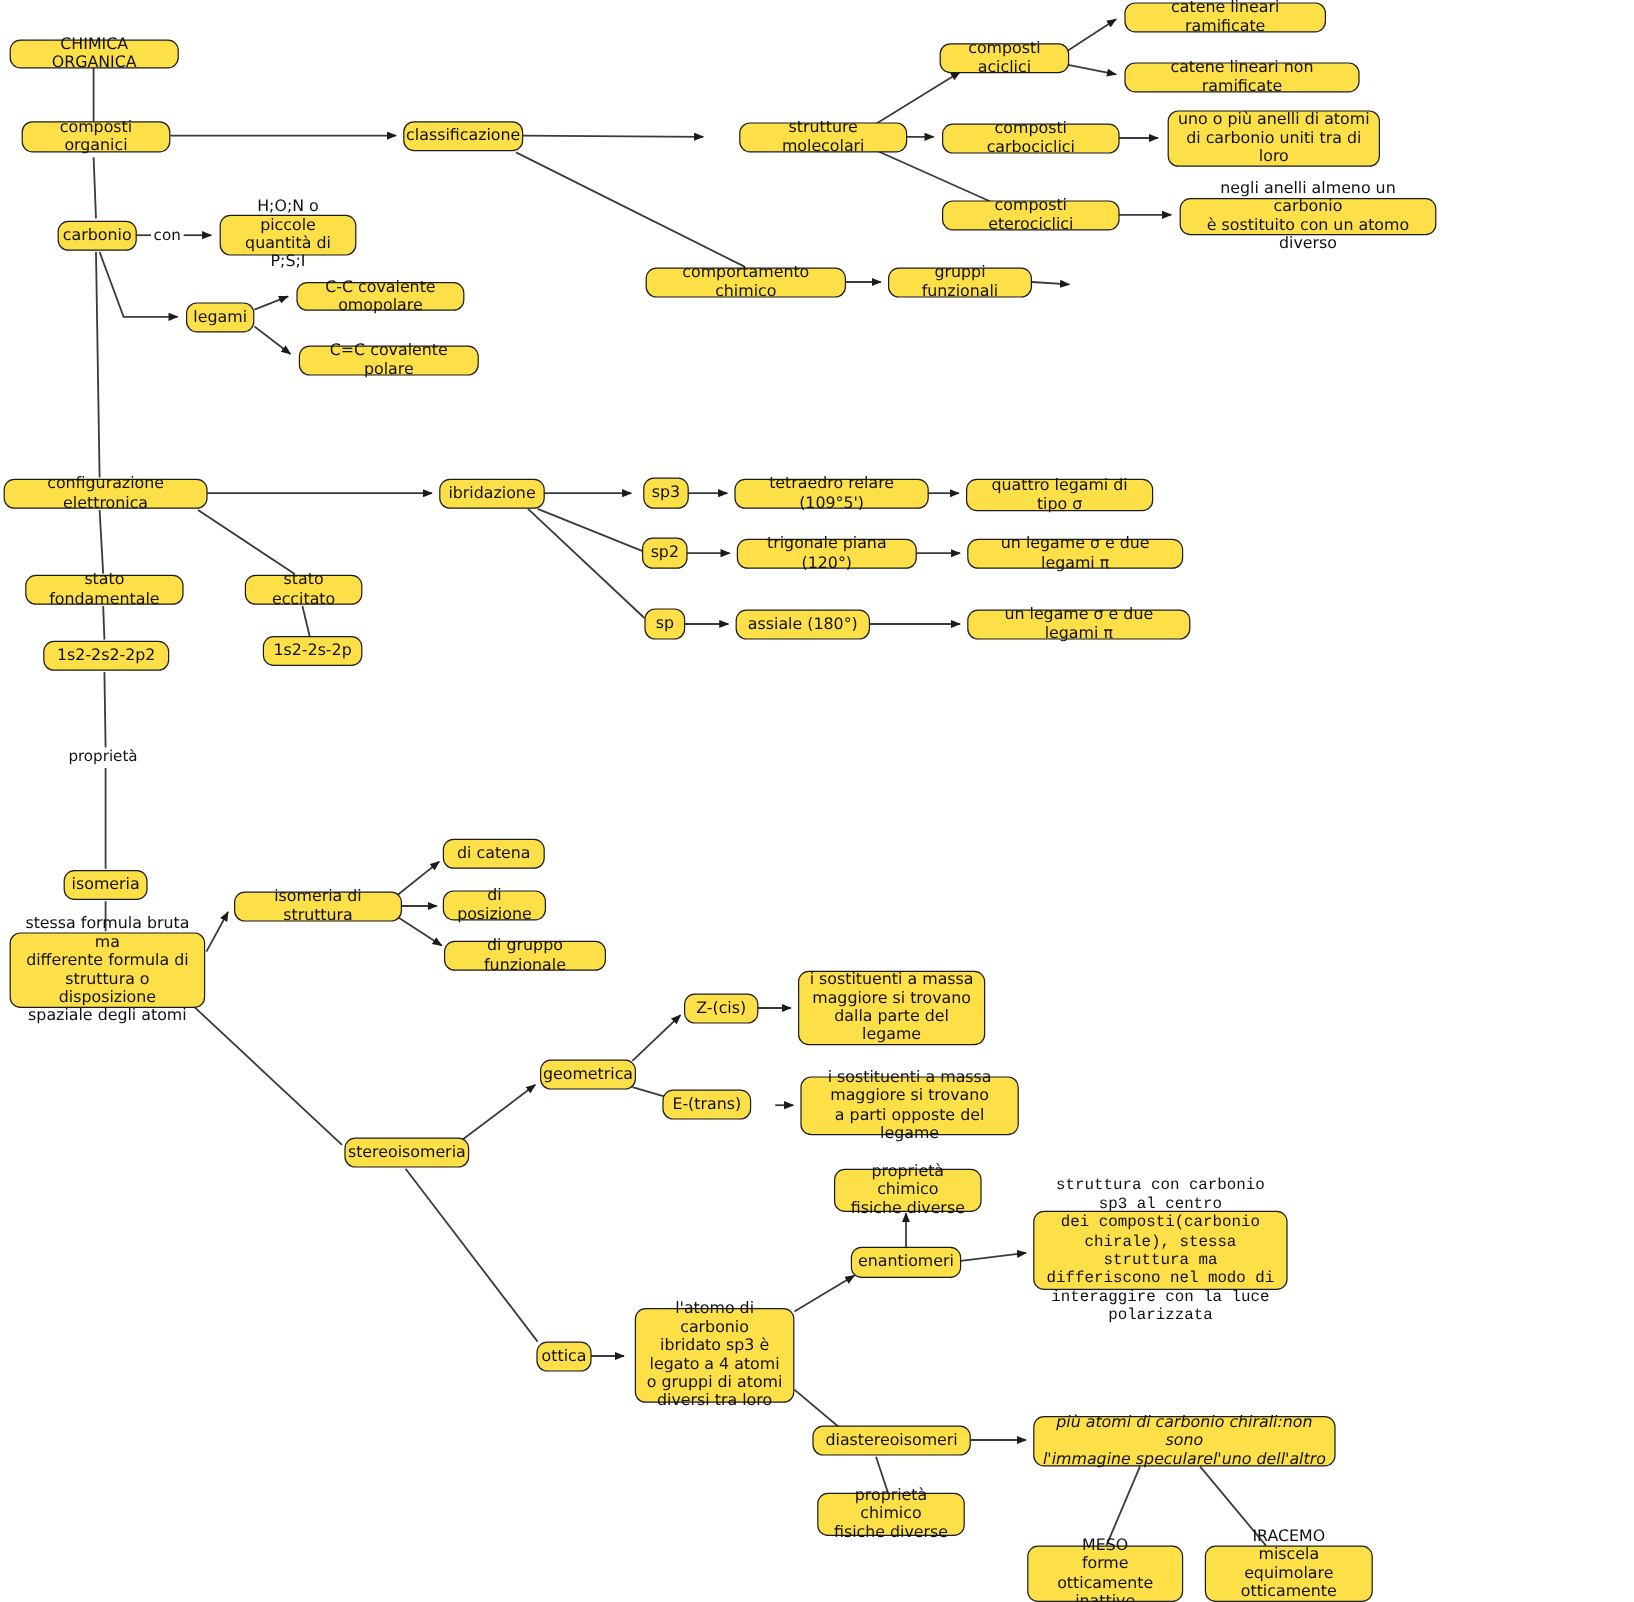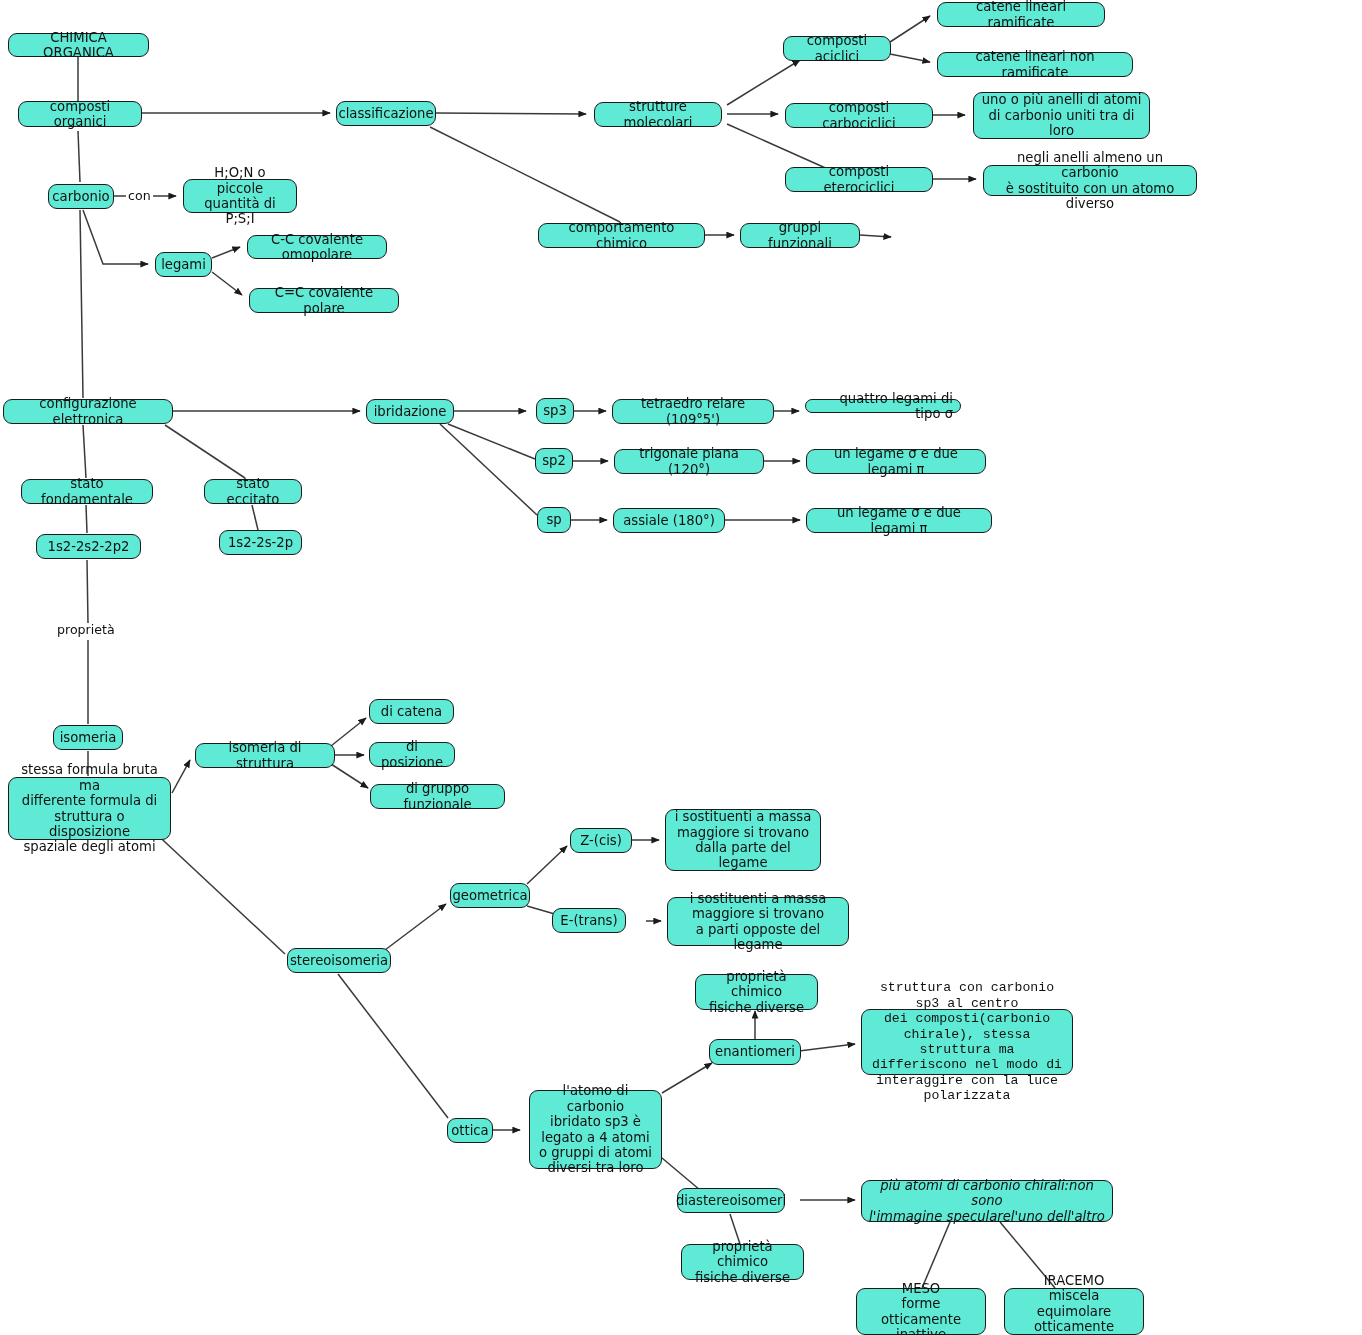--- a/index.html
+++ b/index.html
@@ -18,21 +18,21 @@
   #edges{
     position:absolute;
     left:0; top:0;
     width:1362px;
     height:1335px;
     pointer-events:none;
   }
   .node{
     position:absolute;
     box-sizing:border-box;
-    background:#5eead4;
+    background:#fde047;
     border:1.4px solid #1b1b1b;
     border-radius:9px;
     color:#111111;
     font-size:13.2px;
     line-height:15.4px;
     text-align:center;
     display:flex;
     align-items:center;
     justify-content:center;
     padding:2px 7px;
@@ -147,21 +147,21 @@
       <path d="M1000,1222 L1055,1288"></path>
     </g>
   </svg>
 
   <div class="node" style="left:8px;  top:33px;  width:141px; height:24px;">CHIMICA ORGANICA</div>
 
   <div class="node" style="left:18px; top:101px; width:124px; height:26px;">composti organici</div>
 
   <div class="node" style="left:336px;top:101px; width:100px; height:25px;">classificazione</div>
 
-  <div class="node" style="left:594px;top:102px; width:128px; height:25px;">strutture molecolari</div>
+  <div class="node" style="left:616px;top:102px; width:140px; height:25px;">strutture molecolari</div>
 
   <div class="node" style="left:783px;top:36px;  width:108px; height:25px;">composti aciclici</div>
 
   <div class="node" style="left:937px;top:2px;   width:168px; height:25px;">catene lineari ramificate</div>
 
   <div class="node" style="left:937px;top:52px;  width:196px; height:25px;">catene lineari non ramificate</div>
 
   <div class="node" style="left:785px;top:103px; width:148px; height:25px;">composti carbociclici</div>
 
   <div class="node" style="left:973px;top:92px;  width:177px; height:47px;">uno o più anelli di atomi
@@ -205,21 +205,21 @@
   <div class="node" style="left:535px;top:448px; width:38px;  height:26px;">sp2</div>
 
   <div class="node" style="left:537px;top:507px; width:34px;  height:26px;">sp</div>
 
   <div class="node" style="left:612px;top:399px; width:162px; height:25px;">tetraedro relare (109°5')</div>
 
   <div class="node" style="left:614px;top:449px; width:150px; height:25px;">trigonale piana (120°)</div>
 
   <div class="node" style="left:613px;top:508px; width:112px; height:25px;">assiale (180°)</div>
 
-  <div class="node" style="left:805px;top:399px; width:156px; height:14px;text-align:right;">quattro legami di tipo σ</div>
+  <div class="node" style="left:805px;top:399px; width:156px; height:27px;">quattro legami di tipo σ</div>
 
   <div class="node" style="left:806px;top:449px; width:180px; height:25px;">un legame σ e due legami π</div>
 
   <div class="node" style="left:806px;top:508px; width:186px; height:25px;">un legame σ e due legami π</div>
 
   <div class="node" style="left:53px; top:725px; width:70px;  height:25px;">isomeria</div>
 
   <div class="node" style="left:8px;  top:777px; width:163px; height:63px;">stessa formula bruta ma
 differente formula di
 struttura o disposizione
@@ -260,21 +260,21 @@
   <div class="node" style="left:709px;top:1039px;width:92px;  height:26px;">enantiomeri</div>
 
   <div class="node" style="left:695px;top:974px; width:123px; height:36px;">proprietà chimico
 fisiche diverse</div>
 
   <div class="node" style="left:861px;top:1009px;width:212px; height:66px;font-family:Liberation Mono, monospace;">struttura con carbonio sp3 al centro
 dei composti(carbonio chirale), stessa
 struttura ma differiscono nel modo di
 interaggire con la luce polarizzata</div>
 
-  <div class="node" style="left:677px;top:1188px;width:108px; height:25px;">diastereoisomeri</div>
+  <div class="node" style="left:677px;top:1188px;width:132px; height:25px;">diastereoisomeri</div>
 
   <div class="node" style="left:681px;top:1244px;width:123px; height:36px;">proprietà chimico
 fisiche diverse</div>
 
   <div class="node" style="left:861px;top:1180px;width:252px; height:42px;font-style:italic;">più atomi di carbonio chirali:non sono
 l'immagine specularel'uno dell'altro</div>
 
   <div class="node" style="left:856px;top:1288px;width:130px; height:47px;">MESO
 forme otticamente
 inattive</div>

